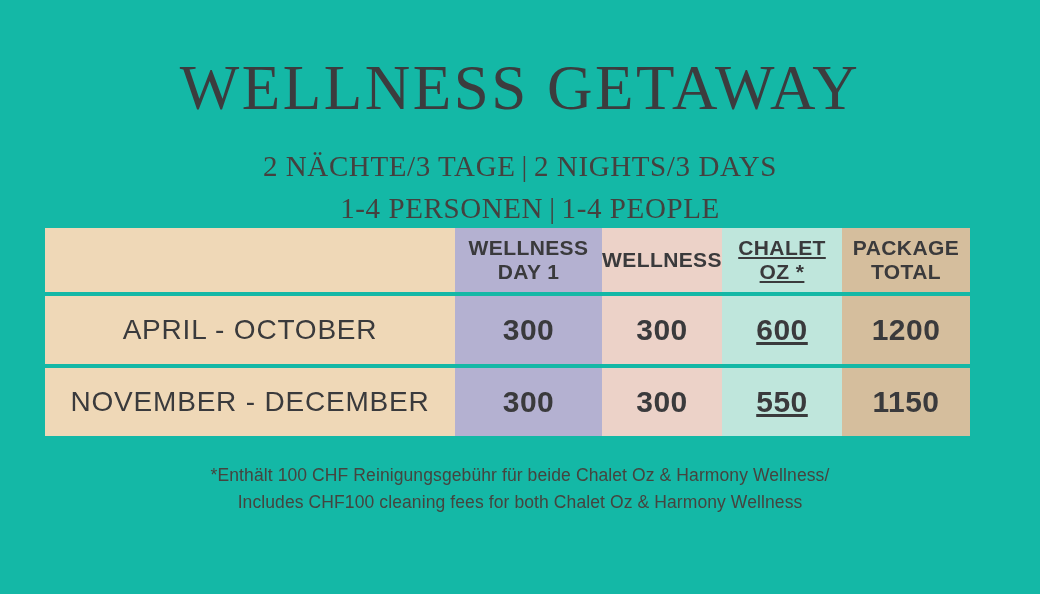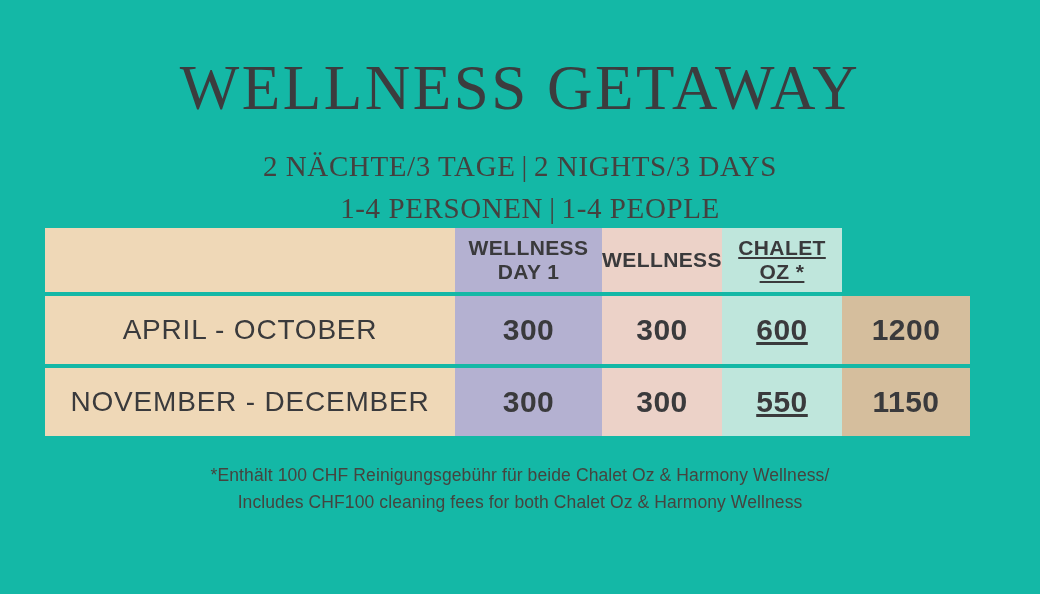--- a/index.html
+++ b/index.html
@@ -163,20 +163,26 @@
         <div>
           <div>WELLNESS</div>
         </div>
       </div>
       <div class="cell col-chalet bg-chalet">
         <div>
           <div>CHALET</div>
           <div>OZ *</div>
         </div>
       </div>
+      <div class="cell col-total bg-total">
+        <div>
+          <div>PACKAGE</div>
+          <div>TOTAL</div>
+        </div>
+      </div>
     </div>
 
     <div class="row row-data">
       <div class="cell col-label bg-label">APRIL - OCTOBER</div>
       <div class="cell col-d1 bg-d1 value">300</div>
       <div class="cell col-d2 bg-d2 value">300</div>
       <div class="cell col-chalet bg-chalet value">600</div>
       <div class="cell col-total bg-total value">1200</div>
     </div>
 

